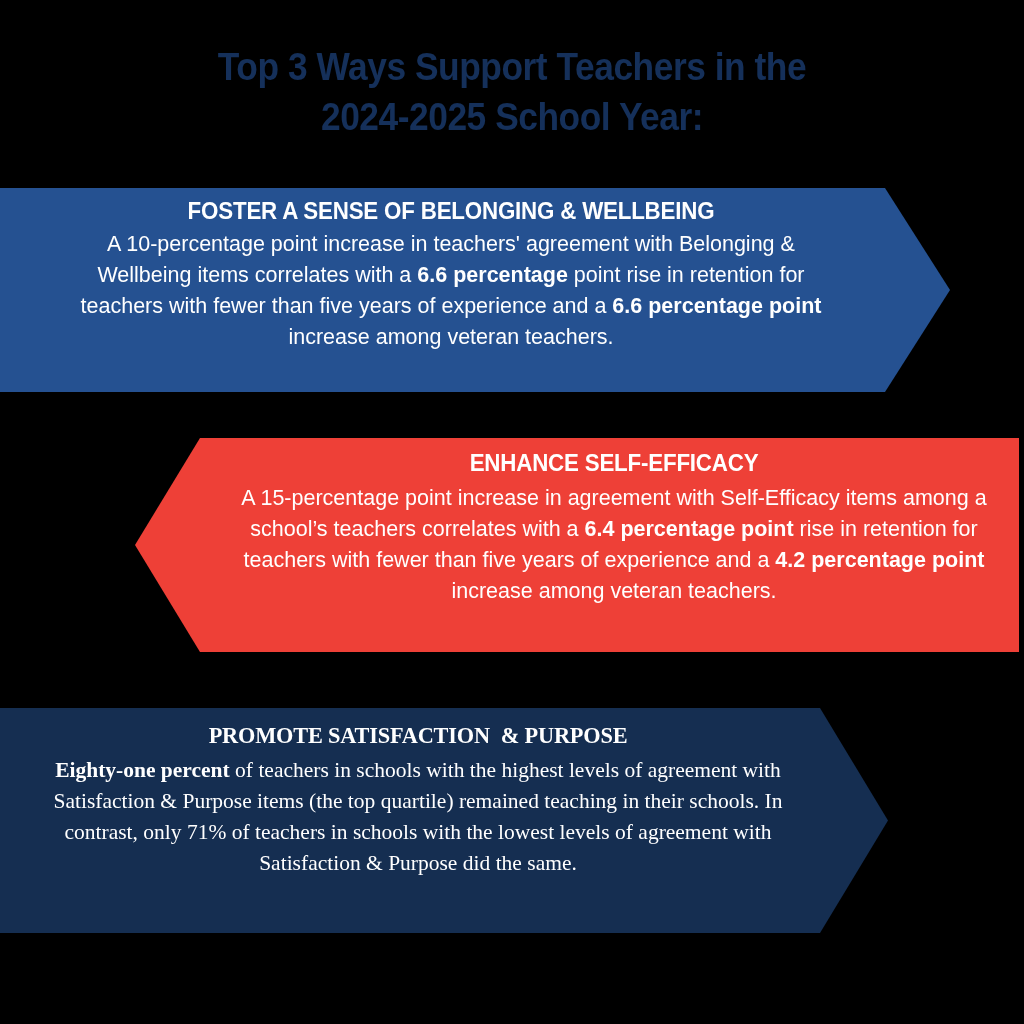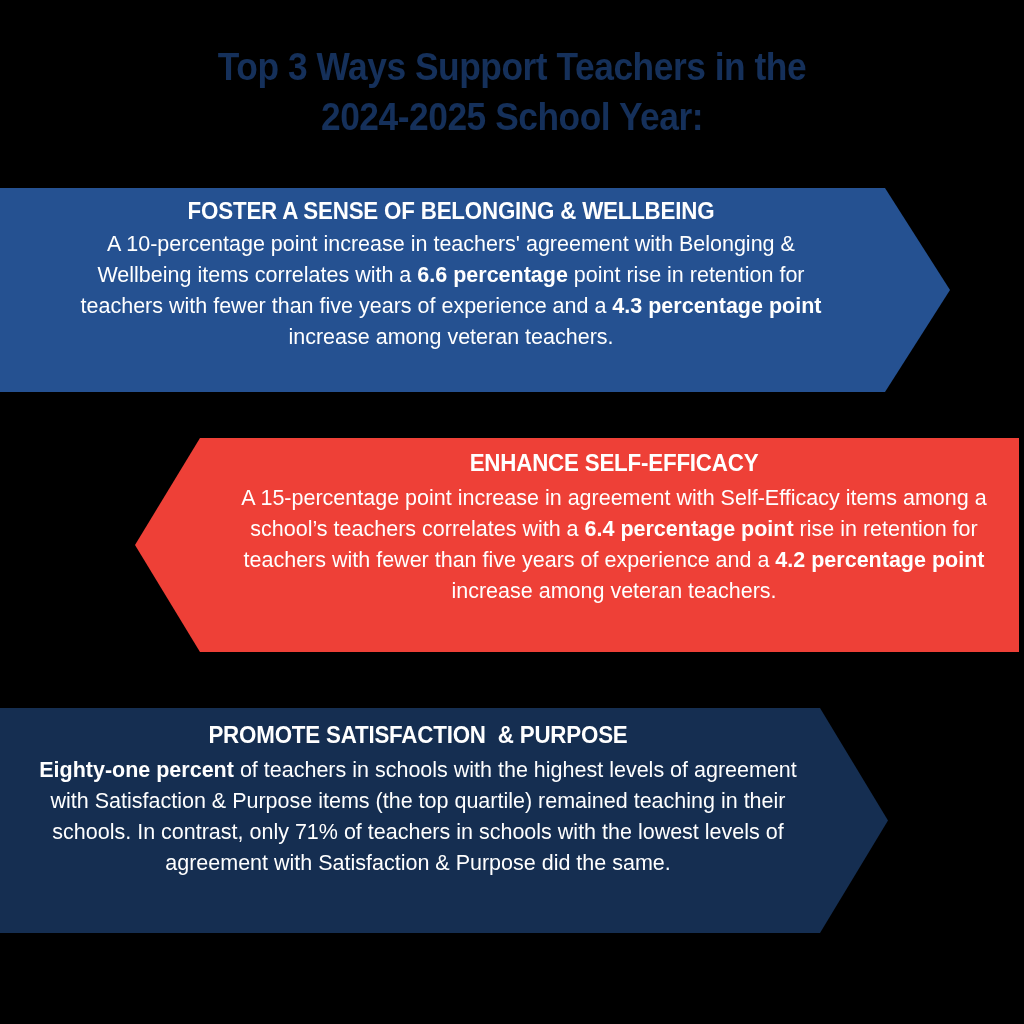--- a/index.html
+++ b/index.html
@@ -100,37 +100,37 @@
   
   #banner-satisfaction {
     left: 0;
     top: 708px;
     width: 888px;
     height: 225px;
     background: #152e51;
     -webkit-clip-path: polygon(0 0, 820px 0, 888px 50%, 820px 100%, 0 100%);
     clip-path: polygon(0 0, 820px 0, 888px 50%, 820px 100%, 0 100%);
   }
-  #banner-satisfaction .banner-inner { padding: 14px 80px 0 28px; }
+  #banner-satisfaction .banner-inner { padding: 14px 80px 0 28px; font-family: Liberation Serif, serif; }
   #banner-satisfaction .banner-heading { margin: 0 0 6px 0; }
 </style>
 </head>
 <body>
 
 <div id="poster">
 
   <div class="title-block">
     <span class="title-line">Top 3 Ways Support Teachers in the</span>
     <span class="title-line">2024-2025 School Year:</span>
   </div>
 
   <div class="banner" id="banner-belonging">
     <div class="banner-inner">
       <div class="banner-heading">FOSTER A SENSE OF BELONGING &amp; WELLBEING</div>
-      <div class="banner-body"><span>A 10-percentage point increase in teachers' agreement with Belonging &amp; Wellbeing items correlates with a </span><b>6.6 percentage</b><span> point rise in retention for teachers with fewer than five years of experience and a </span><b>4.3 percentage point</b><span> increase among veteran teachers.</span></div>
+      <div class="banner-body"><span>A 10-percentage point increase in teachers' agreement with Belonging &amp; Wellbeing items correlates with a </span><b>6.6 percentage</b><span> point rise in retention for teachers with fewer than five years of experience and a </span><b>6.6 percentage point</b><span> increase among veteran teachers.</span></div>
     </div>
   </div>
 
   <div class="banner" id="banner-efficacy">
     <div class="banner-inner">
       <div class="banner-heading">ENHANCE SELF-EFFICACY</div>
       <div class="banner-body"><span>A 15-percentage point increase in agreement with Self-Efficacy items among a school’s teachers correlates with a </span><b>6.4 percentage point</b><span> rise in retention for teachers with fewer than five years of experience and a </span><b>4.2 percentage point</b><span> increase among veteran teachers.</span></div>
     </div>
   </div>
 

